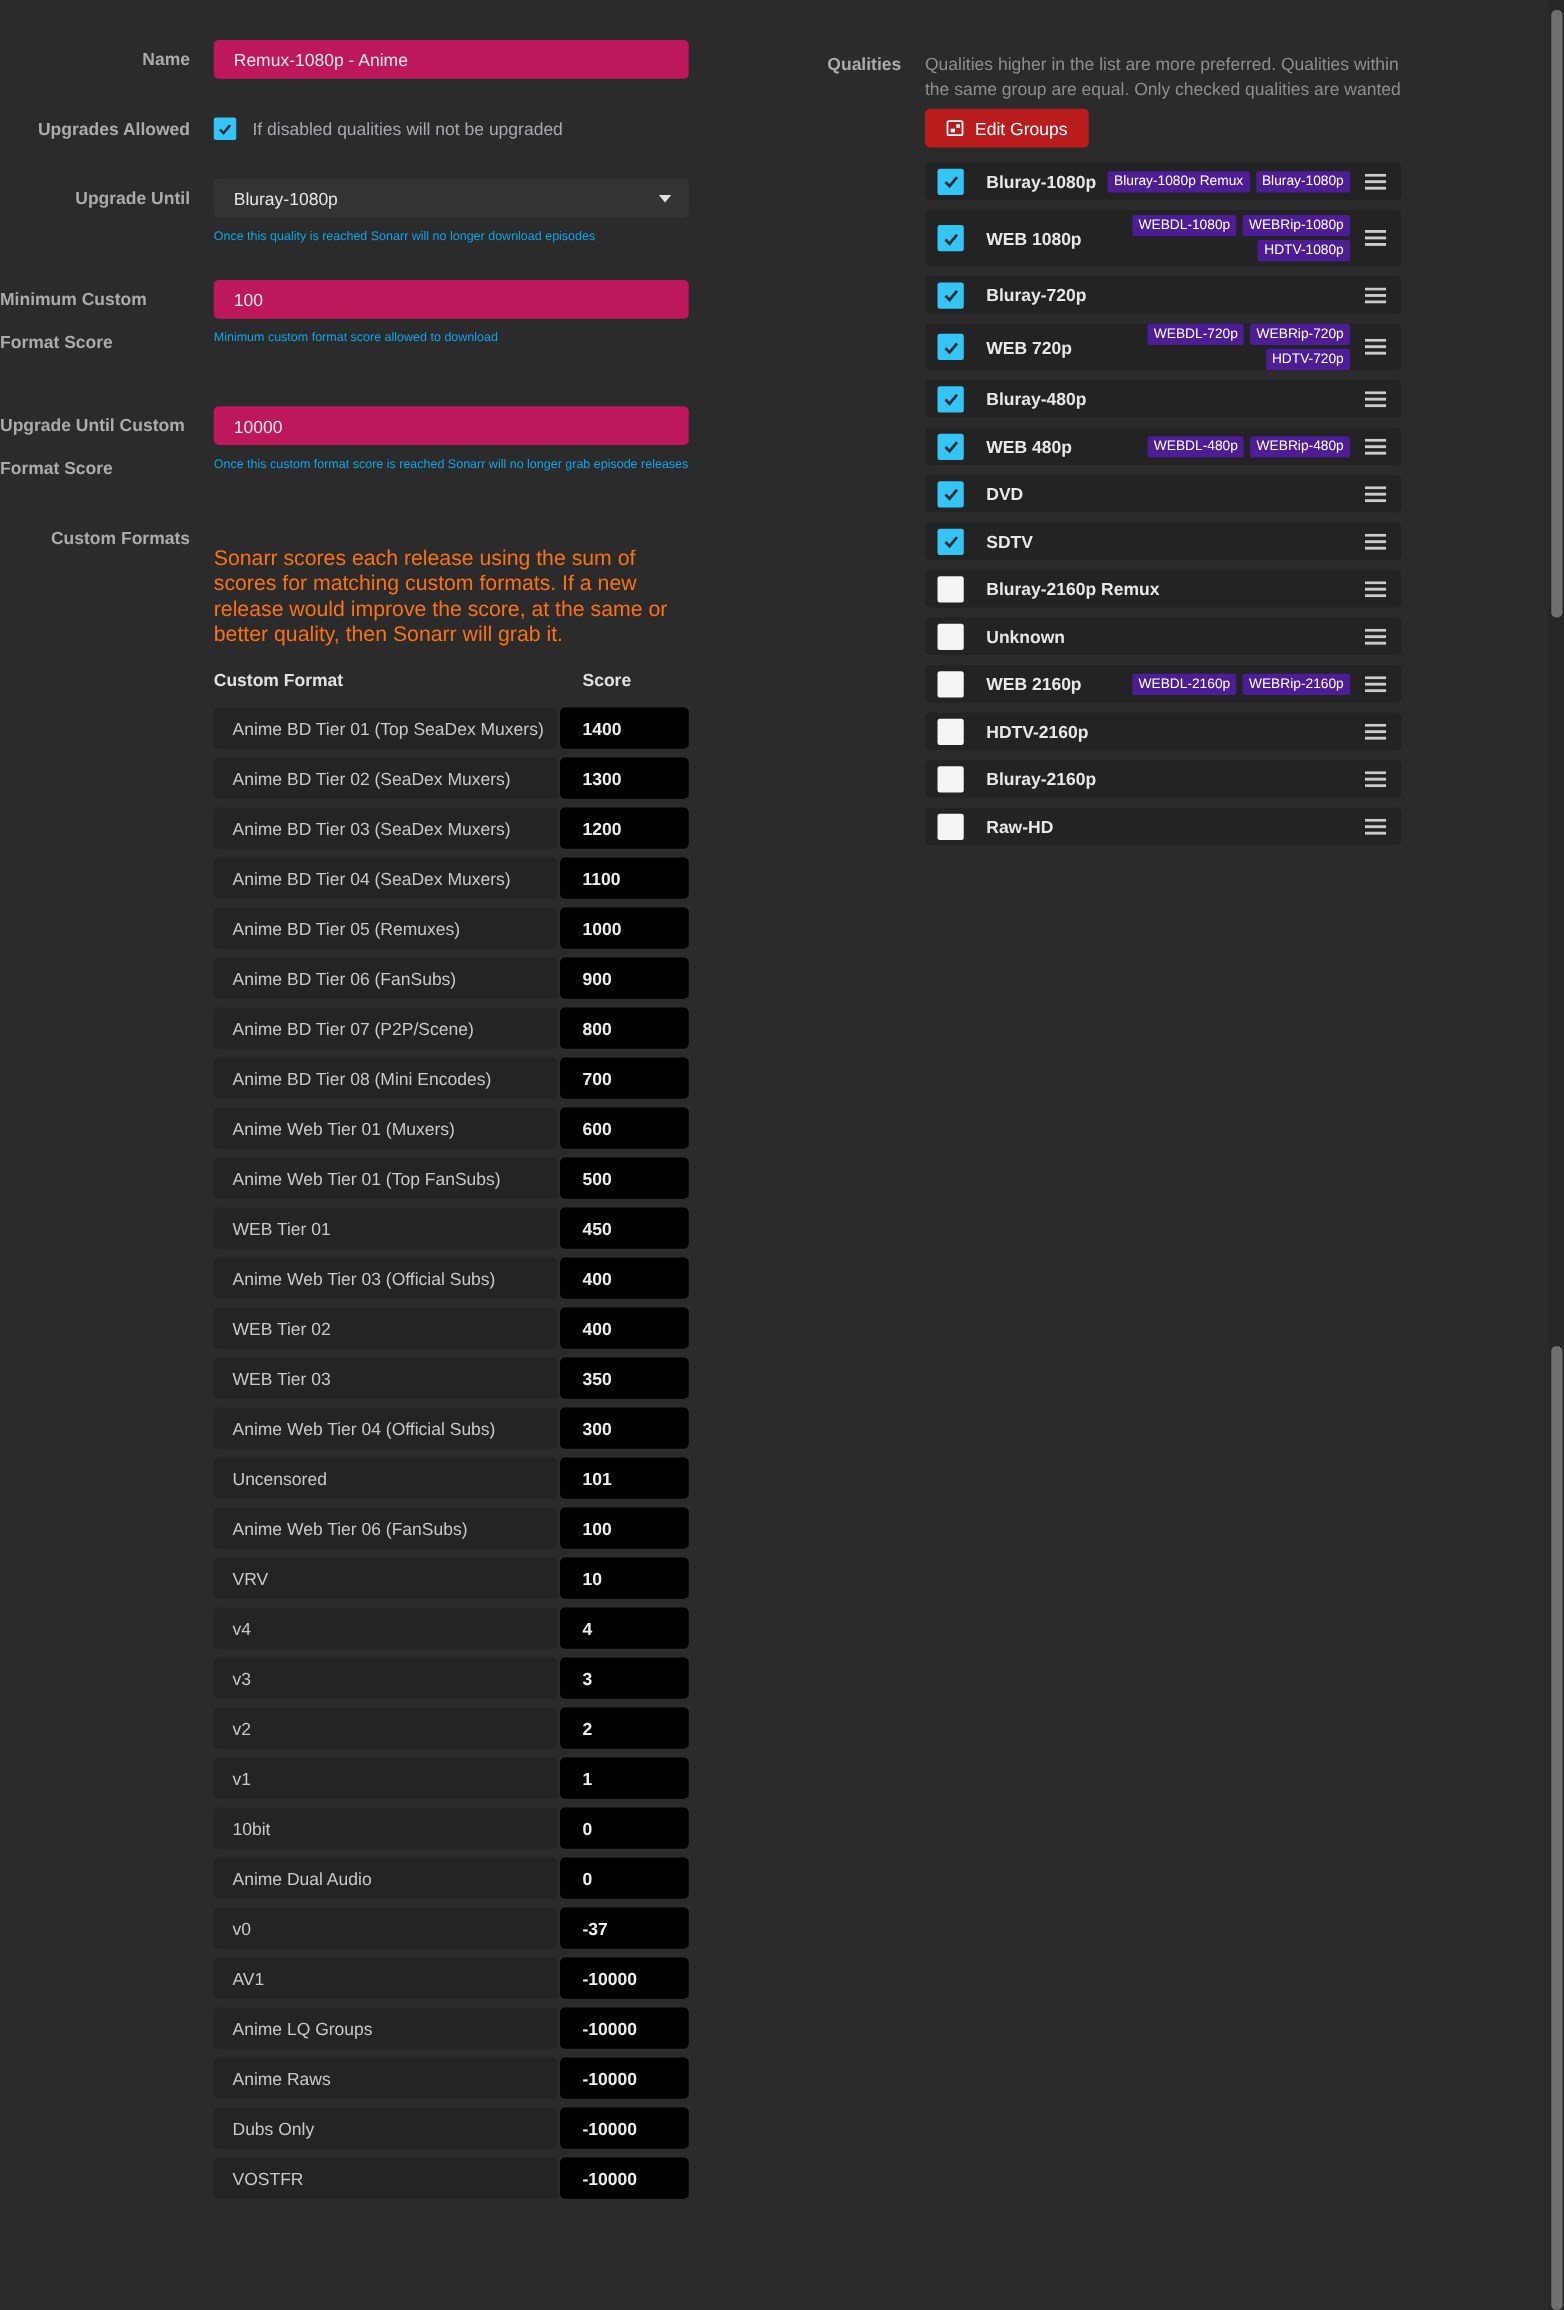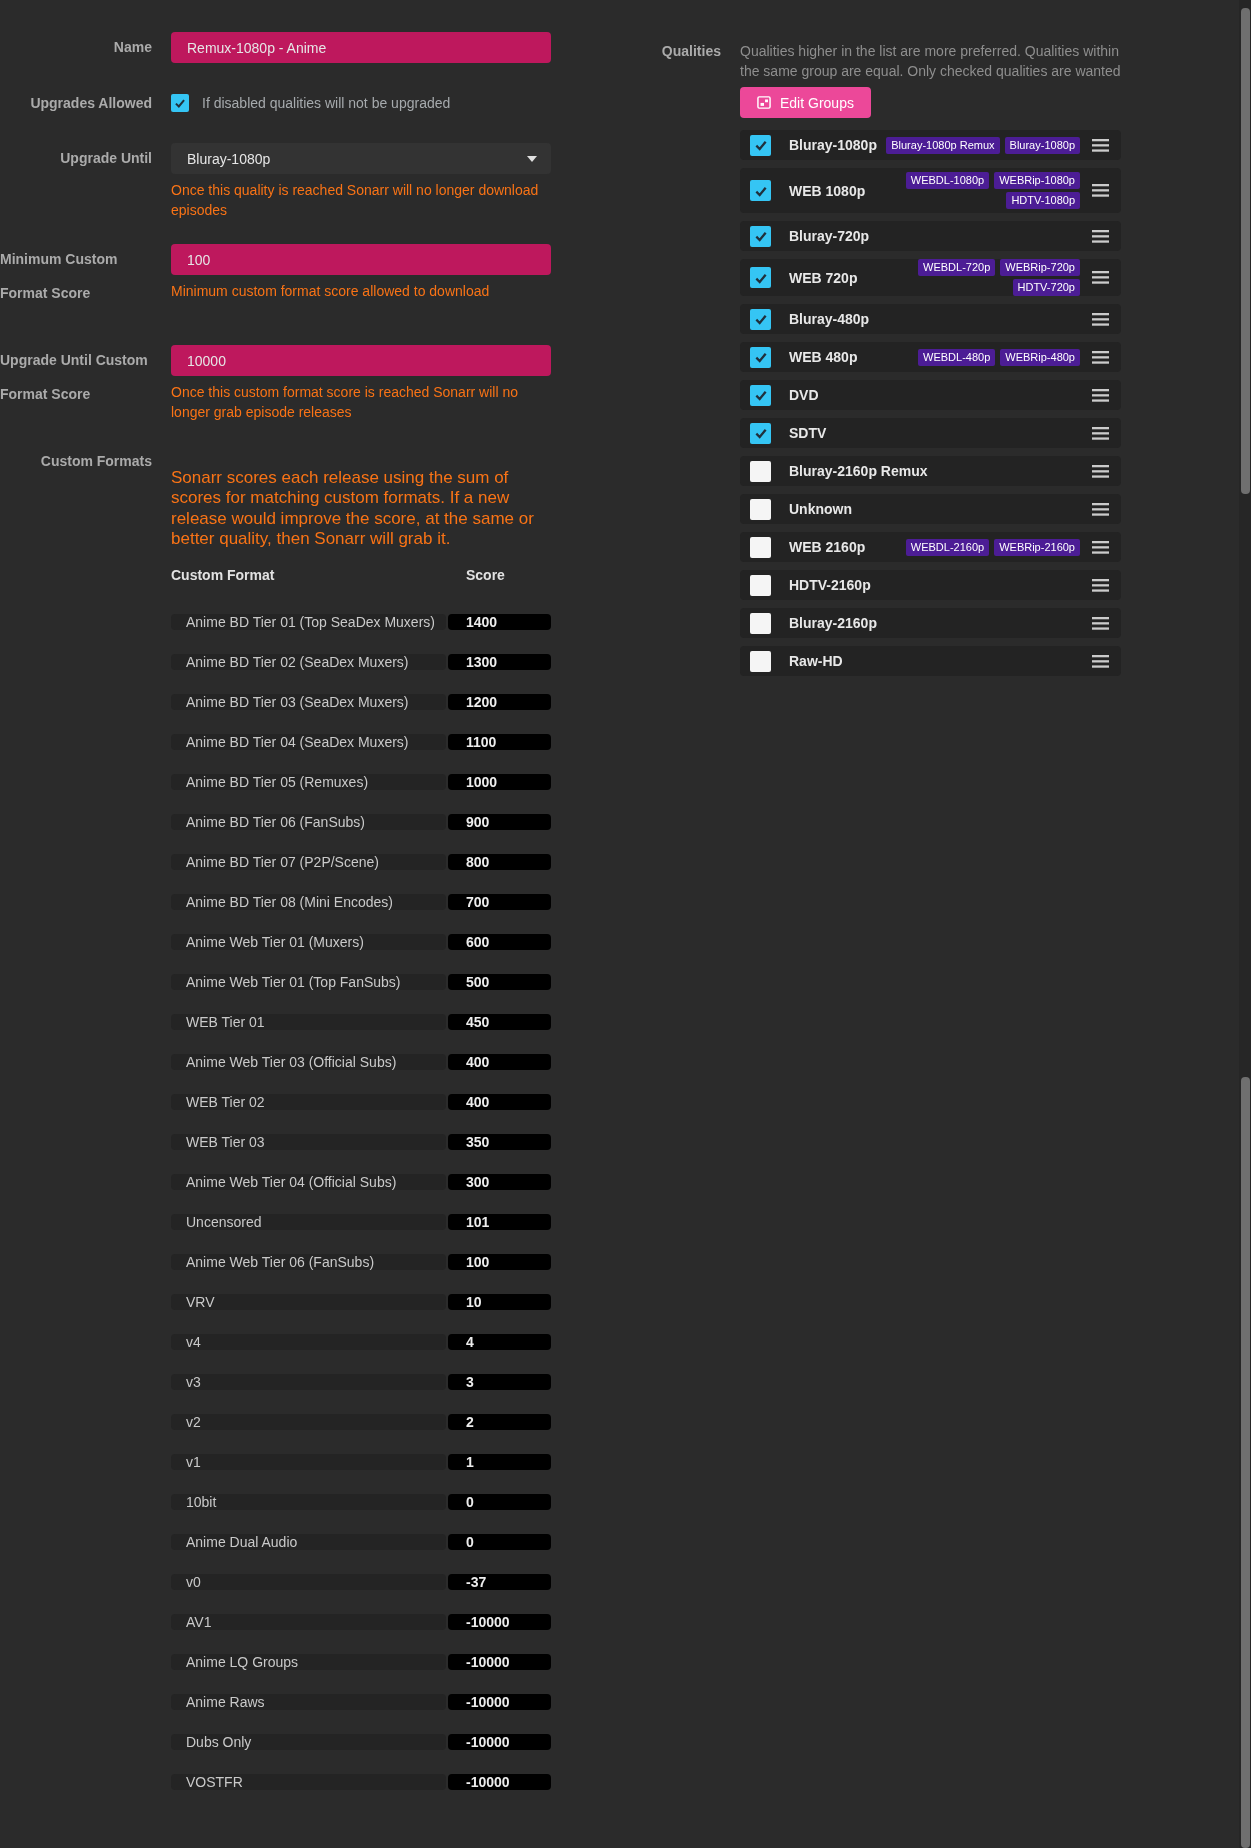--- a/index.html
+++ b/index.html
@@ -22,21 +22,21 @@
   }
   .select{
     box-sizing:border-box;width:380px;height:31px;background:#333333;border-radius:4px;
     color:#e6e6e6;font-size:14px;font-weight:500;padding:0 16px;display:flex;align-items:center;
     cursor:pointer;position:relative;
   }
   .caret{
     position:absolute;right:14px;top:13px;width:0;height:0;
     border-left:5px solid transparent;border-right:5px solid transparent;border-top:6px solid #e0e0e0;
   }
-  .help{color:#f97316;font-size:14px;line-height:20px;margin-top:6px;}
+  .help{color:#0ea5e9;font-size:10px;line-height:20px;margin-top:6px;}
   .cbx{width:18px;height:18px;border-radius:2px;flex:none;display:flex;align-items:center;justify-content:center;cursor:pointer;}
   .cbx.on{background:#35c5f4;}
   .cbx.off{background:#f5f5f5;}
   .cbx svg{display:block;}
   .cb-help{color:#a6aaad;font-size:14px;line-height:18px;margin-left:13px;}
 
   
   .g-name{margin-top:32px;}
   .g-name .lbl{line-height:31px;}
   .g-upg{margin-top:31px;}
@@ -48,36 +48,36 @@
   .g-cf{margin-top:29px;}
   .g-cf .lbl{line-height:20px;}
   .cf-desc{color:#f97316;font-size:17px;line-height:20.3px;margin-top:17px;}
 
   
   .cf-table{margin-top:18px;}
   .cf-head{display:flex;color:#e2e2e2;font-weight:700;font-size:14px;margin-bottom:14px;}
   .cf-head .h-name{width:277px;flex:none;}
   .cf-head .h-score{padding-left:18px;}
   .cf-rows{display:flex;flex-direction:column;gap:7px;}
-  .cf-row{display:flex;gap:2px;height:33px;align-items:flex-end;}
+  .cf-row{display:flex;gap:2px;height:33px;}
   .cf-name{
     width:275px;flex:none;background:#242424;border-radius:4px;display:flex;align-items:center;
     padding-left:15px;box-sizing:border-box;color:#c9c9c9;font-size:14px;
   }
   .cf-score{
     width:103px;flex:none;background:#000000;border-radius:4px;display:flex;align-items:center;
     padding-left:18px;box-sizing:border-box;color:#ededed;font-size:14px;font-weight:600;cursor:text;
   }
 
   
   .g-q{margin-top:41px;}
   .g-q .lbl{line-height:20px;}
   .q-help{color:#8e8e8e;font-size:14px;line-height:20px;width:392px;}
   .btn{
-    margin-top:6px;height:31px;display:inline-flex;align-items:center;gap:9px;background:#ec4899;
+    margin-top:6px;height:31px;display:inline-flex;align-items:center;gap:9px;background:#b91c1c;
     border:none;border-radius:4px;color:#ffffff;font-size:14px;font-weight:400;padding:0 17px;cursor:pointer;
     font-family:"Liberation Sans",sans-serif;
   }
   .q-list{margin-top:12px;display:flex;flex-direction:column;gap:8px;width:381px;}
   .q-row{
     min-height:30px;background:#232323;border-radius:4px;display:flex;align-items:center;
     padding:0 12px 0 10px;box-sizing:border-box;
   }
   .q-row.tall{min-height:45px;}
   .q-row .cbx{width:21px;height:21px;}

